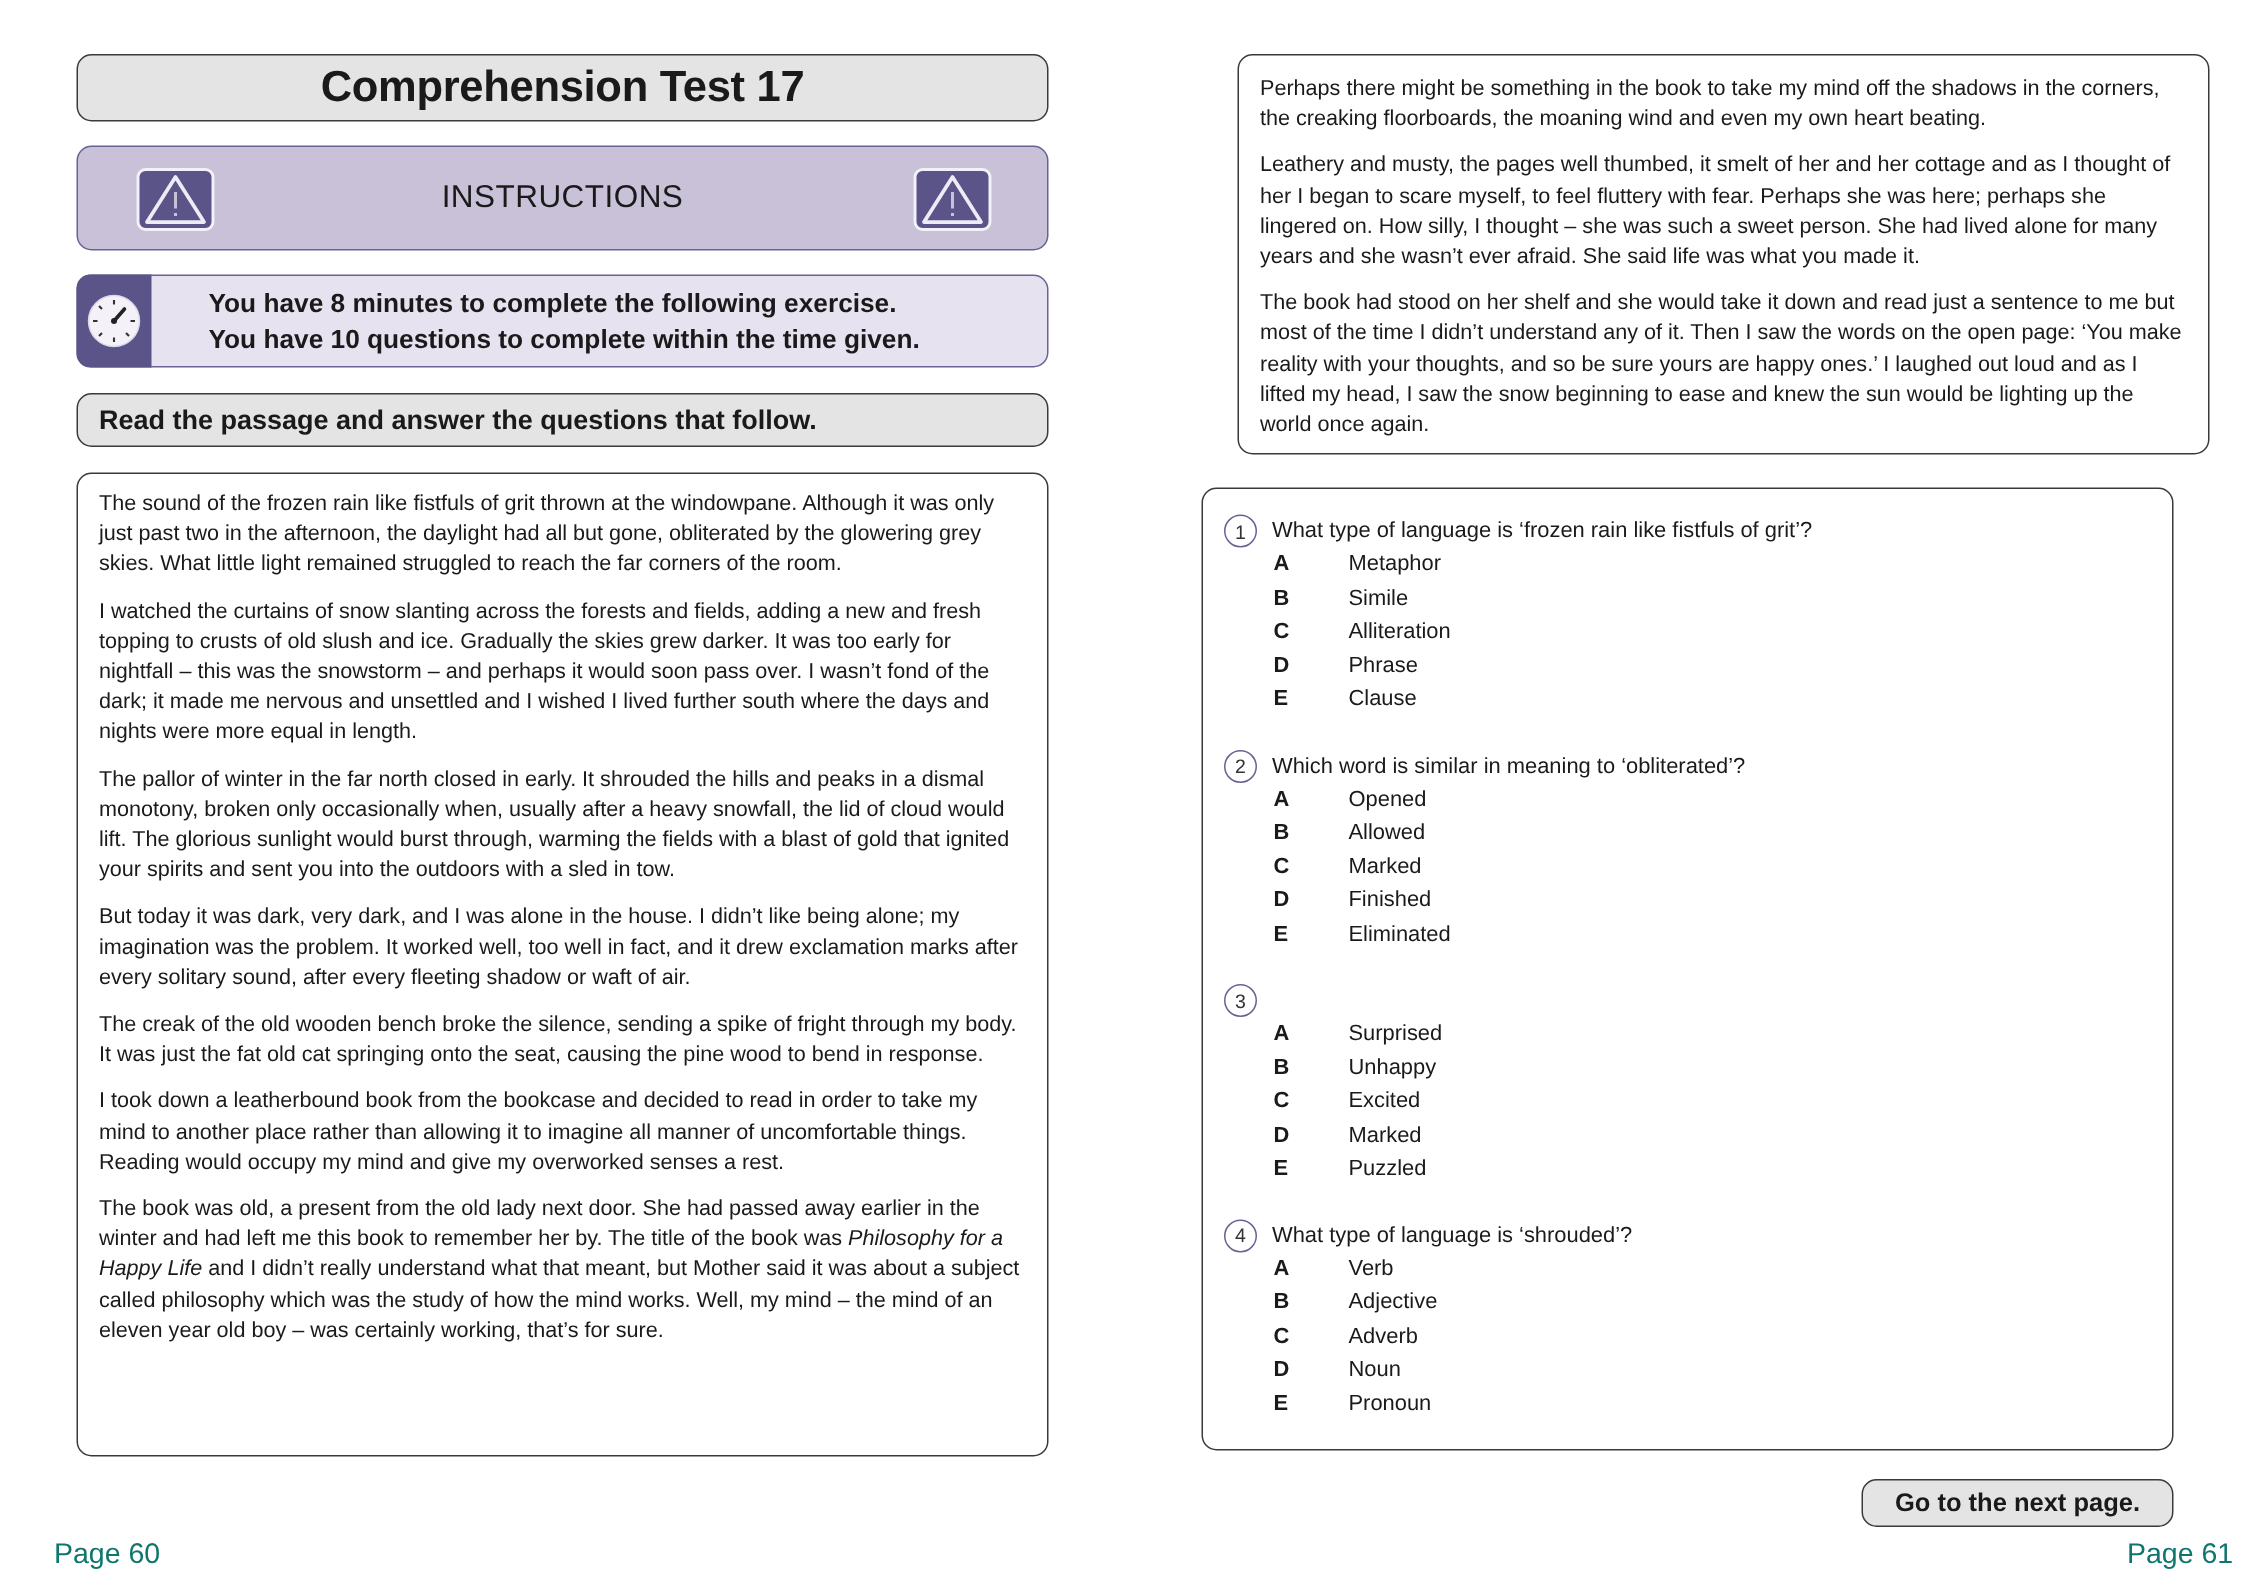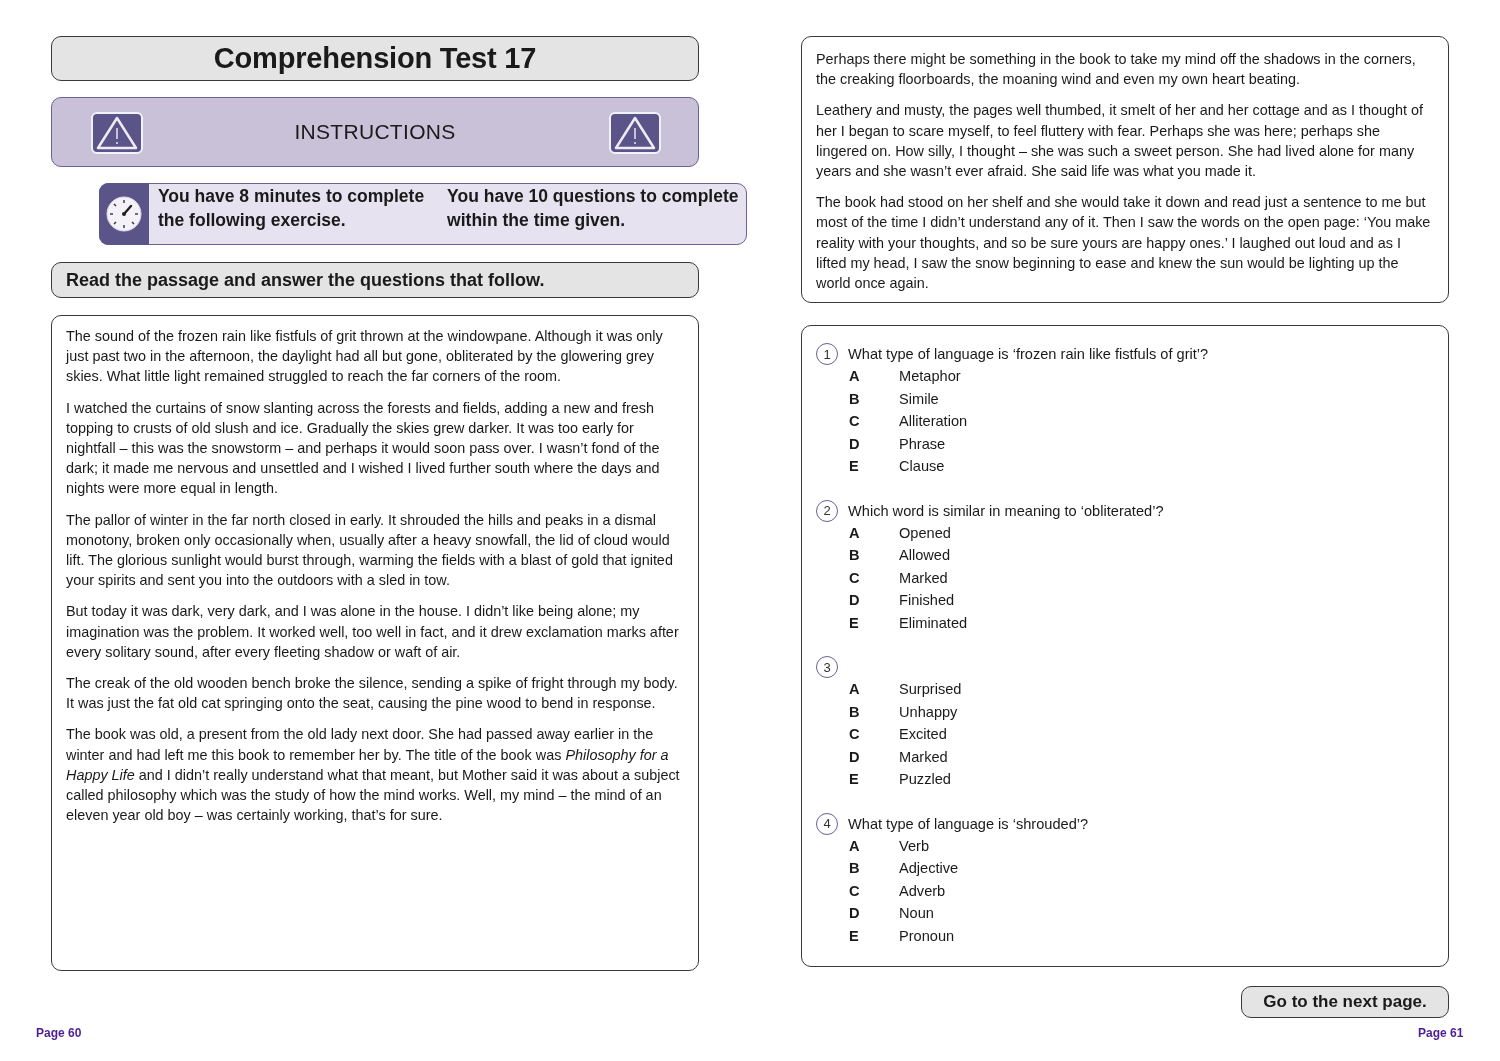--- a/index.html
+++ b/index.html
@@ -14,51 +14,51 @@
   .title-box span { font-size: 29px; font-weight: bold; letter-spacing: -0.2px; }
 
   .instr-box { left: 51px; top: 97px; width: 648px; height: 70px; background: #c8c1d8; border-color: #6a6294;
     display: flex; align-items: center; justify-content: center; }
   .instr-box .label { font-size: 21px; font-weight: normal; letter-spacing: 0.3px; }
   .warn { position: absolute; top: 14px; width: 52px; height: 42px; background: #5a5488;
     border: 2px solid #f2f0f8; border-radius: 6px; display: flex; align-items: center; justify-content: center; }
   .warn.l { left: 39px; } .warn.r { left: 557px; }
 
   .time-box { left: 51px; top: 183px; width: 648px; height: 62px; background: #e6e2f0; border-color: #6a6294;
-    padding-left: 58px; display: flex; justify-content: center; margin-left: 48px; }
+    padding-left: 87px; display: flex; flex-direction: column; justify-content: center; }
   .time-box div.line { font-size: 17.5px; font-weight: bold; line-height: 24px; }
   .clock-tab { position: absolute; left: -1px; top: -1px; width: 50px; height: 62px; background: #5a5488;
     border-radius: 9px 0 0 9px; display: flex; align-items: center; justify-content: center; }
 
   .read-box { left: 51px; top: 262px; width: 648px; height: 36px; background: #e4e4e4;
     display: flex; align-items: center; padding-left: 14px; }
   .read-box span { font-size: 18px; font-weight: bold; }
 
   .passage-box { left: 51px; top: 315px; width: 648px; height: 656px; background: #fff; padding: 10px 14px 0 14px; }
   .passage-title { text-align: center; font-size: 18.5px; font-weight: bold; margin-bottom: 6px; margin-top: 2px; }
   .para { font-size: 14.4px; line-height: 20.2px; margin-bottom: 11px; }
   .para i { font-style: italic; }
 
   
-  .cont-box { left: 801px; top: 36px; width: 648px; height: 267px; background: #fff; padding: 12px 14px 0 14px; }
+  .cont-box { left: 825px; top: 36px; width: 648px; height: 267px; background: #fff; padding: 12px 14px 0 14px; }
   .q-box { left: 801px; top: 325px; width: 648px; height: 642px; background: #fff; padding: 17px 14px 0 14px; }
   .question { margin-bottom: 22px; }
   .q-row { display: flex; align-items: center; height: 22px; }
   .q-num { width: 22px; height: 22px; border: 1.5px solid #6a6294; border-radius: 50%; font-size: 13px;
     display: flex; align-items: center; justify-content: center; color: #333; margin-right: 10px; }
   .q-text { font-size: 14.6px; }
   .opt { display: flex; height: 22.5px; align-items: center; padding-left: 33px; }
   .opt-letter { width: 50px; font-size: 14.6px; font-weight: bold; }
   .opt-text { font-size: 14.6px; }
 
   .next-btn { left: 1241px; top: 986px; width: 208px; height: 32px; background: #e4e4e4;
     display: flex; align-items: center; justify-content: center; cursor: pointer; }
   .next-btn span { font-size: 17px; font-weight: bold; }
 
-  .page-num { position: absolute; top: 1026px; font-size: 12px; color: #4c1d95; font-weight: bold; }
+  .page-num { position: absolute; top: 1026px; font-size: 19px; color: #0f766e; }
   .page-num.l { left: 36px; } .page-num.r { left: 1418px; }
 </style>
 </head>
 <body>
 
 <div class="box title-box">
   <span>Comprehension Test 17</span>
 </div>
 
 <div class="box instr-box">
@@ -103,20 +103,21 @@
 <div class="box read-box">
   <span>Read the passage and answer the questions that follow.</span>
 </div>
 
 <div class="box passage-box">
   <p class="para">The sound of the frozen rain like fistfuls of grit thrown at the windowpane. Although it was only just past two in the afternoon, the daylight had all but gone, obliterated by the glowering grey skies. What little light remained struggled to reach the far corners of the room.</p>
   <p class="para">I watched the curtains of snow slanting across the forests and fields, adding a new and fresh topping to crusts of old slush and ice. Gradually the skies grew darker. It was too early for nightfall – this was the snowstorm – and perhaps it would soon pass over. I wasn’t fond of the dark; it made me nervous and unsettled and I wished I lived further south where the days and nights were more equal in length.</p>
   <p class="para">The pallor of winter in the far north closed in early. It shrouded the hills and peaks in a dismal monotony, broken only occasionally when, usually after a heavy snowfall, the lid of cloud would lift. The glorious sunlight would burst through, warming the fields with a blast of gold that ignited your spirits and sent you into the outdoors with a sled in tow.</p>
   <p class="para">But today it was dark, very dark, and I was alone in the house. I didn’t like being alone; my imagination was the problem. It worked well, too well in fact, and it drew exclamation marks after every solitary sound, after every fleeting shadow or waft of air.</p>
   <p class="para">The creak of the old wooden bench broke the silence, sending a spike of fright through my body. It was just the fat old cat springing onto the seat, causing the pine wood to bend in response.</p>
+  <p class="para">I took down a leatherbound book from the bookcase and decided to read in order to take my mind to another place rather than allowing it to imagine all manner of uncomfortable things. Reading would occupy my mind and give my overworked senses a rest.</p>
   <p class="para"><span>The book was old, a present from the old lady next door. She had passed away earlier in the winter and had left me this book to remember her by. The title of the book was </span><i>Philosophy for a Happy Life</i><span> and I didn’t really understand what that meant, but Mother said it was about a subject called philosophy which was the study of how the mind works. Well, my mind – the mind of an eleven year old boy – was certainly working, that’s for sure.</span></p>
 </div>
 
 <div class="page-num l">Page 60</div>
 
 <div class="box cont-box">
   <p class="para">Perhaps there might be something in the book to take my mind off the shadows in the corners, the creaking floorboards, the moaning wind and even my own heart beating.</p>
   <p class="para">Leathery and musty, the pages well thumbed, it smelt of her and her cottage and as I thought of her I began to scare myself, to feel fluttery with fear. Perhaps she was here; perhaps she lingered on. How silly, I thought – she was such a sweet person. She had lived alone for many years and she wasn’t ever afraid. She said life was what you made it.</p>
   <p class="para">The book had stood on her shelf and she would take it down and read just a sentence to me but most of the time I didn’t understand any of it. Then I saw the words on the open page: ‘You make reality with your thoughts, and so be sure yours are happy ones.’ I laughed out loud and as I lifted my head, I saw the snow beginning to ease and knew the sun would be lighting up the world once again.</p>
 </div>

